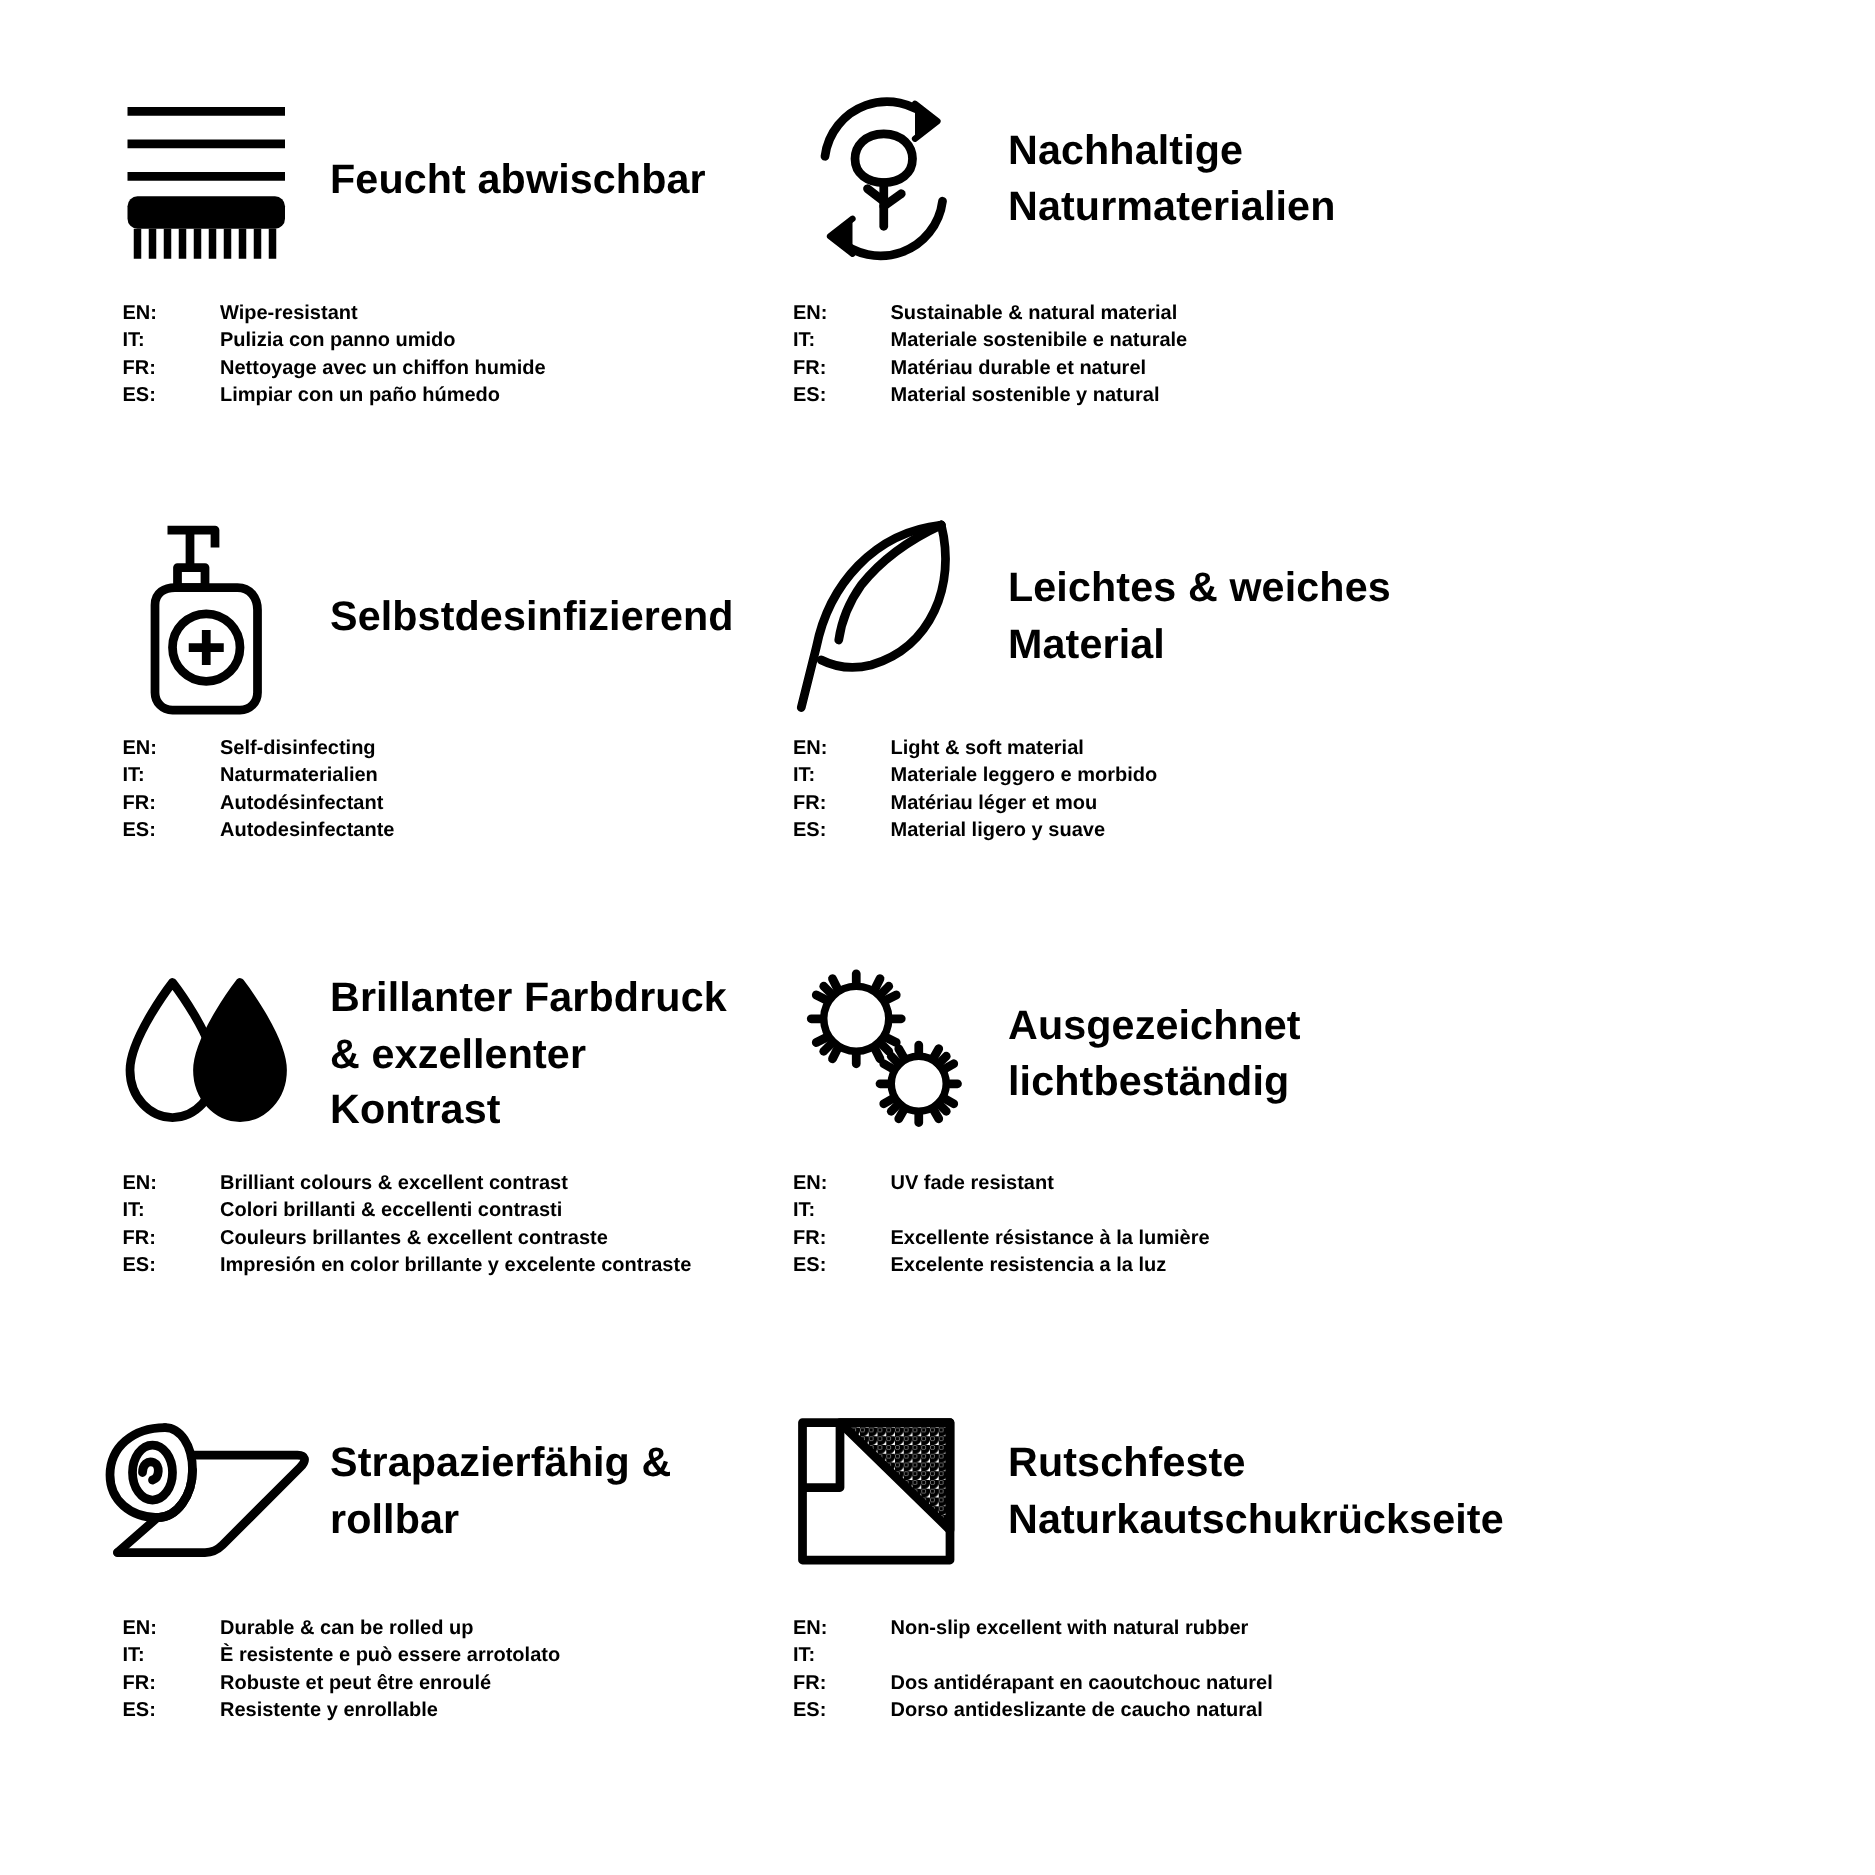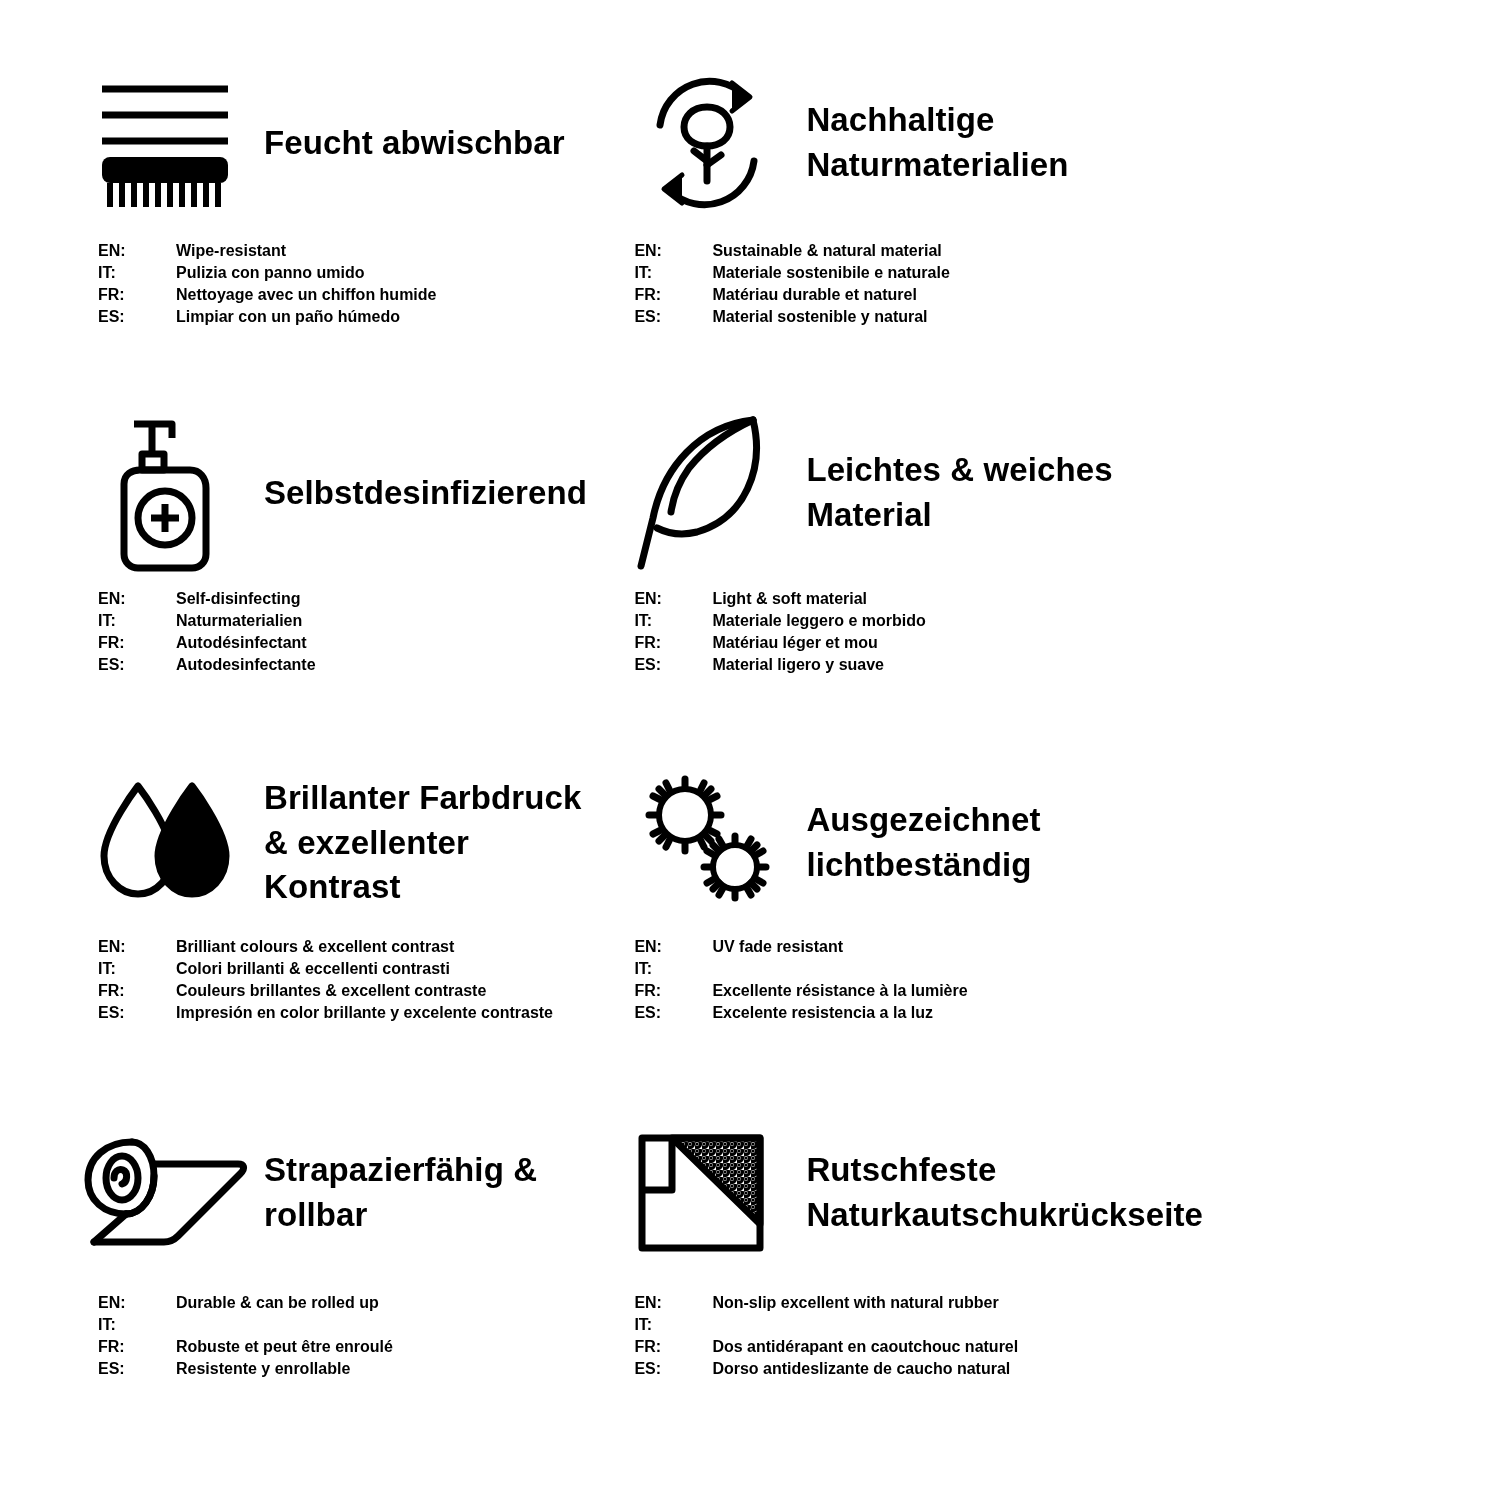--- a/index.html
+++ b/index.html
@@ -340,20 +340,21 @@
       </div>
       <div class="title">Strapazierfähig &amp; rollbar</div>
     </div>
     <div class="langs">
       <div class="lang-row">
         <span class="lang-code">EN:</span>
         <span class="lang-text">Durable &amp; can be rolled up</span>
       </div>
       <div class="lang-row">
         <span class="lang-code">IT:</span>
+        <span class="lang-text">È resistente e può essere arrotolato</span>
       </div>
       <div class="lang-row">
         <span class="lang-code">FR:</span>
         <span class="lang-text">Robuste et peut être enroulé</span>
       </div>
       <div class="lang-row">
         <span class="lang-code">ES:</span>
         <span class="lang-text">Resistente y enrollable</span>
       </div>
     </div>

